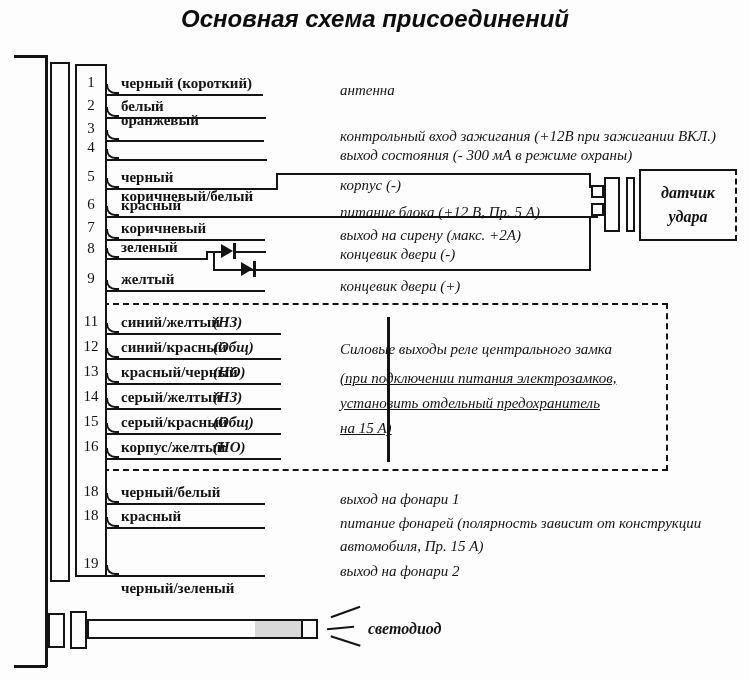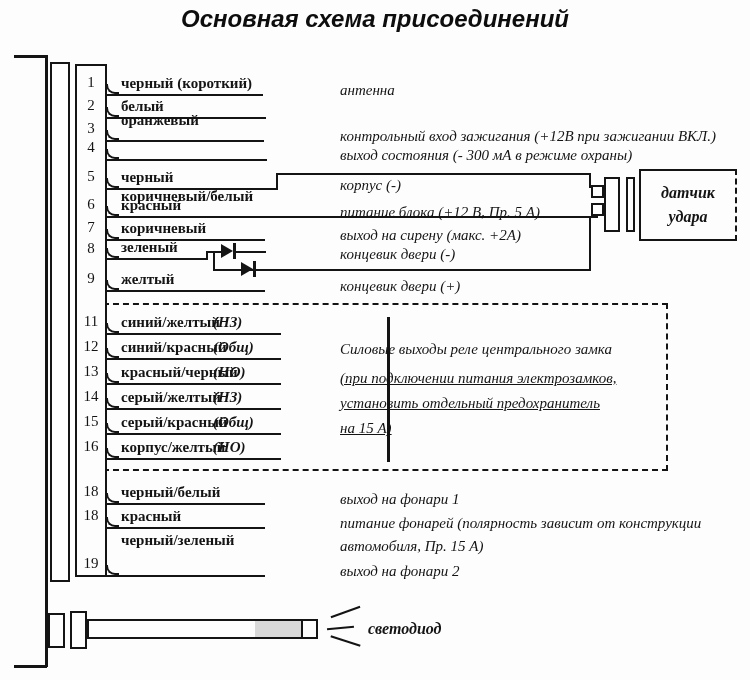--- a/index.html
+++ b/index.html
@@ -170,21 +170,21 @@
   <div class="desc" style="top:488px;">выход на фонари 1</div>
 
   <div class="hook" style="top:517px;"></div>
   <div class="wline" style="top:527px;width:158px;"></div>
   <div class="wlabel" style="top:508px;">красный</div>
   <div class="desc" style="top:512px;width:400px;">питание фонарей (полярность зависит от конструкции
 автомобиля, Пр. 15 А)</div>
 
   <div class="hook" style="top:565px;"></div>
   <div class="wline" style="top:575px;width:158px;"></div>
-  <div class="wlabel" style="top:532px;text-align:right;">черный/зеленый</div>
+  <div class="wlabel" style="top:580px;text-align:right;">черный/зеленый</div>
   <div class="desc" style="top:560px;">выход на фонари 2</div>
 
   <div class="vline z3" style="left:276px;top:173px;height:17px;"></div>
   <div class="hline z3" style="left:276px;top:173px;width:315px;"></div>
   <div class="vline z3" style="left:589px;top:173px;height:15px;"></div>
   <div class="vline z3" style="left:589px;top:216px;height:55px;"></div>
   <div class="box z3" style="left:591px;top:185px;width:13px;height:13px;border-width:2px;"></div>
   <div class="box z3" style="left:591px;top:203px;width:13px;height:13px;border-width:2px;"></div>
   <div class="box" style="left:604px;top:177px;width:16px;height:55px;"></div>
   <div class="box" style="left:626px;top:177px;width:9px;height:55px;border-width:2px;"></div>

